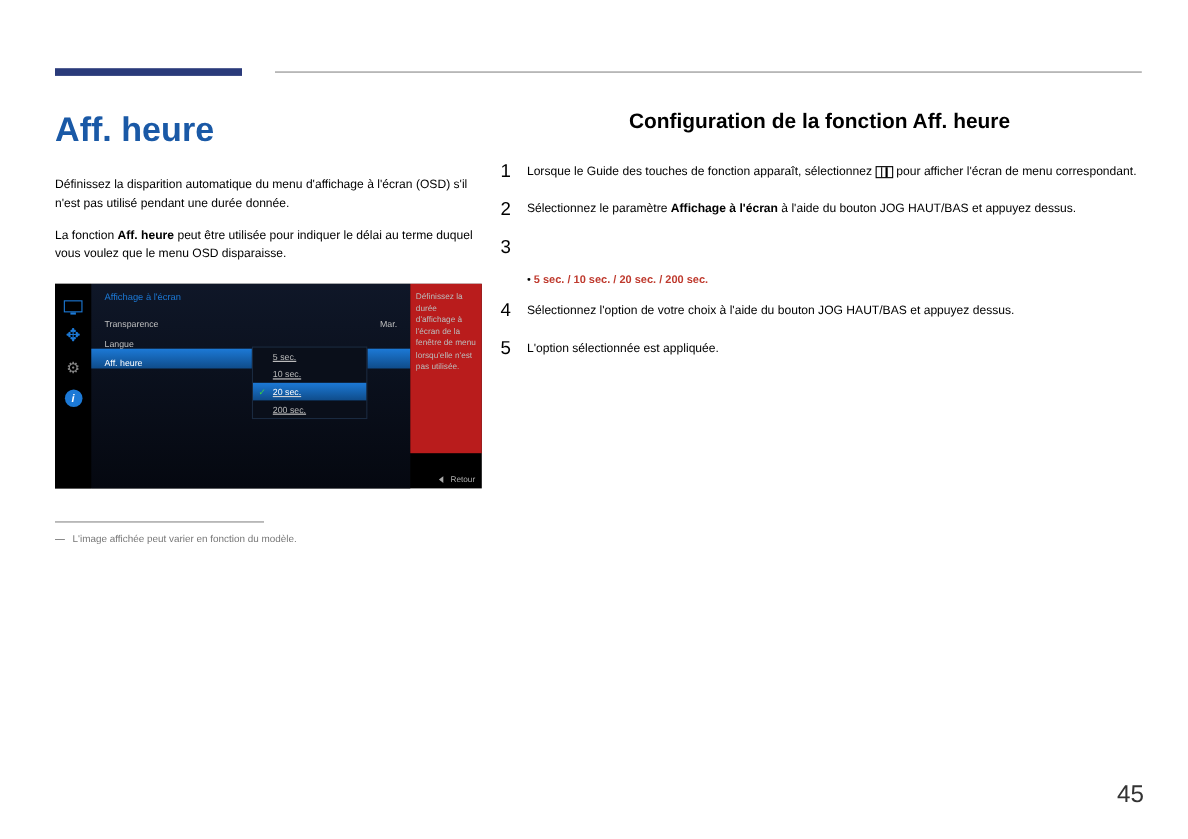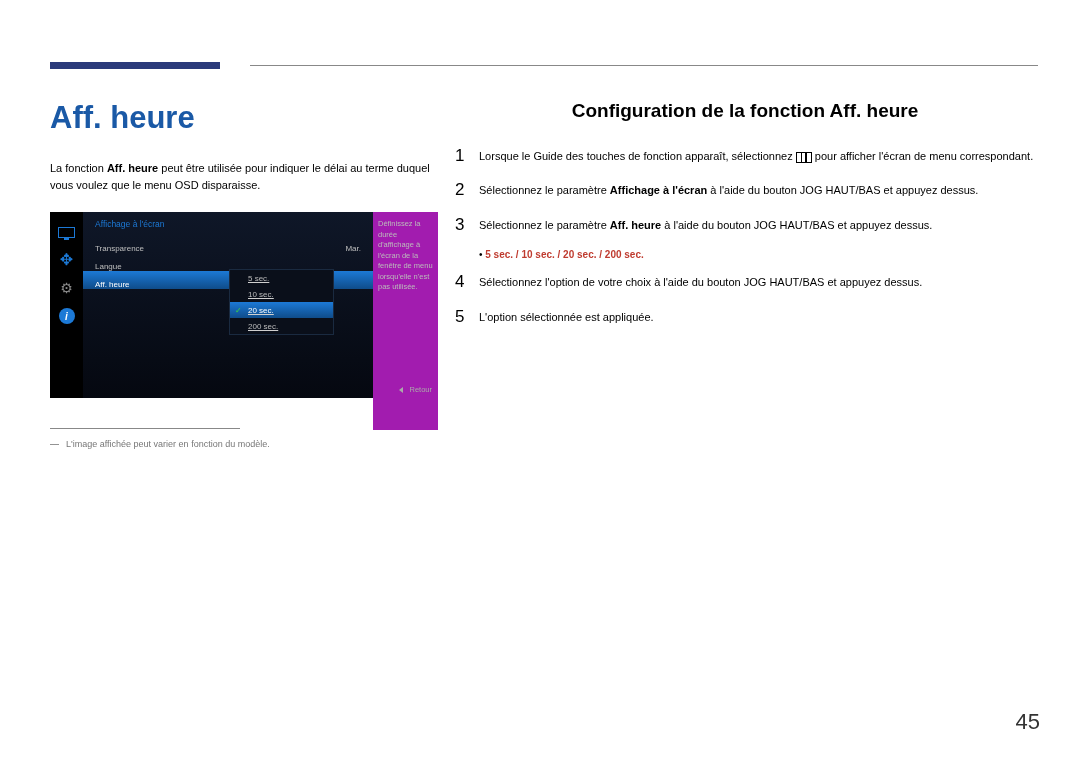--- a/index.html
+++ b/index.html
@@ -205,22 +205,22 @@
   .osd-sub-row.selected::before {
     content:'✓';
     position:absolute; left:5px;
     color:#3cd83c;
     font-size:8px;
   }
   .osd-help {
     position:absolute;
     right:0; top:0;
     width:65px;
-    height:218px;
-    background:#a21caf;
+    height:154px;
+    background:#b91c1c;
     padding:7px 5px;
     font-size:7.5px;
     line-height:1.4;
     color:#bbb;
   }
   .osd-footer {
     position:absolute;
     bottom:4px; right:6px;
     font-size:7.5px;
     color:#aaa;
@@ -263,20 +263,21 @@
 </style>
 </head>
 <body>
 
 <div class="top-bar"></div>
 <div class="top-line"></div>
 
 <div class="left-col">
   <h1 class="page-title">Aff. heure</h1>
 
+  <p class="para">Définissez la disparition automatique du menu d'affichage à l'écran (OSD) s'il n'est pas utilisé pendant une durée donnée.</p>
 
   <p class="para">
     <span>La fonction </span><strong>Aff. heure</strong><span> peut être utilisée pour indiquer le délai au terme duquel vous voulez que le menu OSD disparaisse.</span>
   </p>
 
   <div class="osd">
     <div class="osd-sidebar">
       <div class="sb-icon">
           <div class="sb-monitor"></div>
         </div>
@@ -329,23 +330,20 @@
 
   <div class="step-row">
     <div class="step-num">2</div>
     <div class="step-text">
       <span>Sélectionnez le paramètre </span><strong>Affichage à l'écran</strong><span> à l'aide du bouton JOG HAUT/BAS et appuyez dessus.</span>
     </div>
   </div>
 
   <div class="step-row">
     <div class="step-num">3</div>
-    <div class="step-text">
-      <span>Sélectionnez le paramètre </span><strong>Aff. heure</strong><span> à l'aide du bouton JOG HAUT/BAS et appuyez dessus.</span>
-    </div>
   </div>
 
   <div class="options-line">5 sec. / 10 sec. / 20 sec. / 200 sec.</div>
 
   <div class="step-row">
     <div class="step-num">4</div>
     <div class="step-text">Sélectionnez l'option de votre choix à l'aide du bouton JOG HAUT/BAS et appuyez dessus.</div>
   </div>
 
   <div class="step-row">

